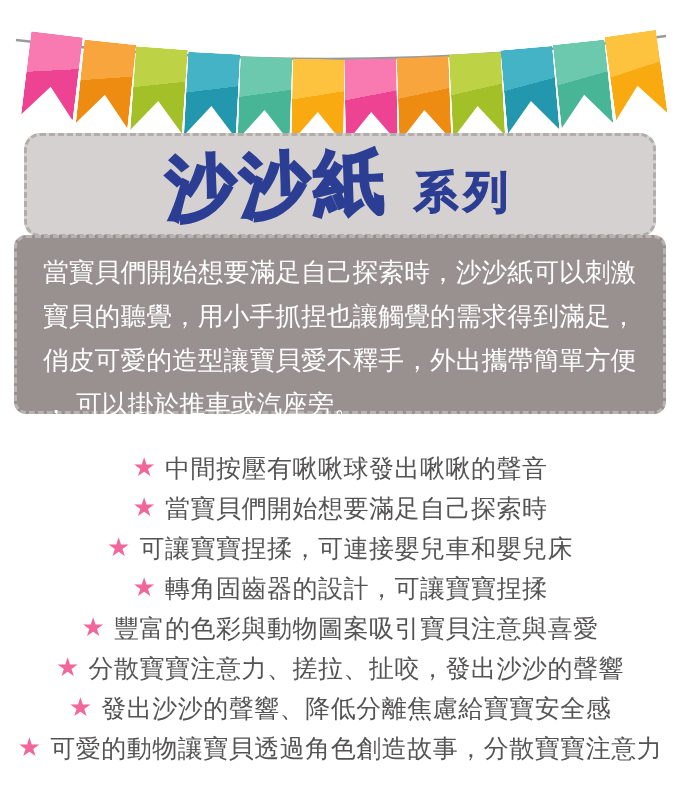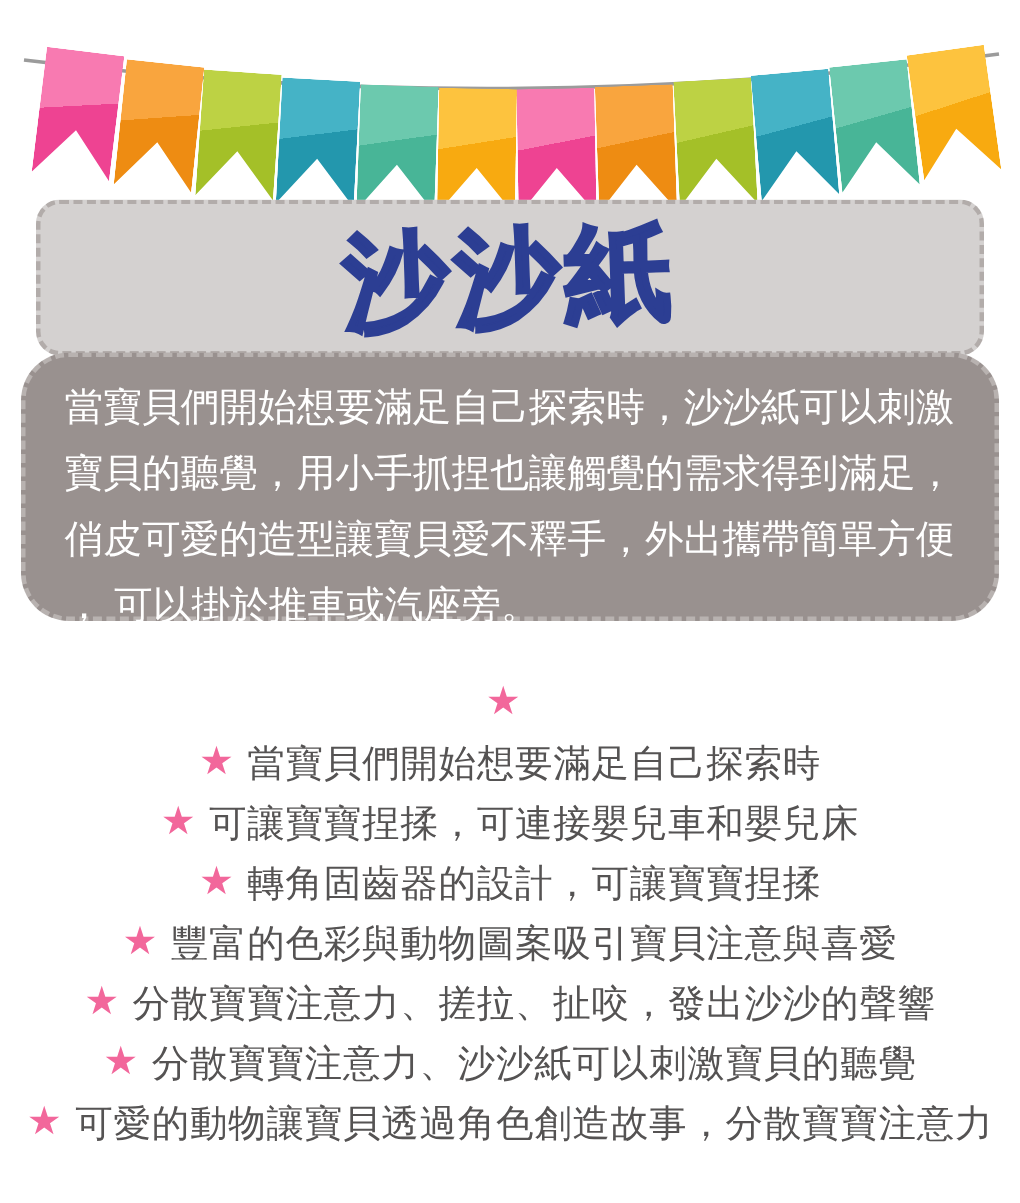--- a/index.html
+++ b/index.html
@@ -30,21 +30,21 @@
       display:flex;align-items:center;justify-content:center;}
   .title-main{font-size:70px;font-weight:bold;color:#2c3e93;
       -webkit-text-stroke:2.5px #2c3e93;letter-spacing:4px;
       transform:rotate(-2deg);line-height:1;}
   .title-suffix{font-size:44px;font-weight:bold;color:#2c3e93;
       -webkit-text-stroke:1.2px #2c3e93;margin-left:26px;margin-top:14px;
       letter-spacing:6px;line-height:1;}
 
   
   .desc-card{position:absolute;left:14px;right:14px;top:235px;height:179px;
-      background:#99918f;border:3px dashed #b8b2b0;border-radius:32px;
+      background:#99918f;border:3px dashed #b8b2b0;border-radius:12px;
       box-sizing:border-box;padding:12px 26px 0 26px;}
   .desc-text{color:#ffffff;font-size:25.8px;line-height:44px;
       letter-spacing:0;line-break:anywhere;word-break:break-all;
       width:600px;}
 
   
   .features{position:absolute;left:0;top:448px;width:680px;}
   .feature{height:40px;display:flex;align-items:center;justify-content:center;}
   .star{font-size:26px;line-height:1;margin-right:9px;margin-top:-3px;}
   .feature-label{font-size:25px;color:#555353;letter-spacing:0.5px;white-space:nowrap;}
@@ -65,29 +65,31 @@
   <div class="flag" style="background: linear-gradient(170deg, rgb(248, 122, 177) 44%, rgb(238, 67, 146) 44%);"></div>
   <div class="flag" style="background: linear-gradient(170deg, rgb(249, 165, 62) 44%, rgb(238, 140, 18) 44%);"></div>
   <div class="flag" style="background: linear-gradient(170deg, rgb(189, 210, 68) 44%, rgb(164, 192, 40) 44%);"></div>
   <div class="flag" style="background: linear-gradient(170deg, rgb(69, 179, 198) 44%, rgb(35, 151, 173) 44%);"></div>
   <div class="flag" style="background: linear-gradient(170deg, rgb(108, 201, 174) 44%, rgb(72, 181, 151) 44%);"></div>
   <div class="flag" style="background: linear-gradient(170deg, rgb(253, 195, 62) 44%, rgb(248, 170, 16) 44%);"></div>
 </div>
 
 <div class="title-card" style="background: rgb(212, 209, 208);">
   <span class="title-main" style="color: rgb(44, 62, 147); -webkit-text-stroke: 2.5px rgb(44, 62, 147);">沙沙紙</span>
+  <span class="title-suffix" style="color: rgb(44, 62, 147); -webkit-text-stroke: 1.2px rgb(44, 62, 147);">系列</span>
 </div>
 
 <div class="desc-card" style="background: rgb(153, 145, 143);">
   <div class="desc-text" style="color: rgb(255, 255, 255);">當寶貝們開始想要滿足自己探索時，沙沙紙可以刺激寶貝的聽覺，用小手抓捏也讓觸覺的需求得到滿足，俏皮可愛的造型讓寶貝愛不釋手，外出攜帶簡單方便， 可以掛於推車或汽座旁。</div>
 </div>
 
 <div class="features">
   <div class="feature">
     <span class="star" style="color: rgb(242, 103, 155);">★</span>
+    <span class="feature-label">中間按壓有啾啾球發出啾啾的聲音</span>
   </div>
   <div class="feature">
     <span class="star" style="color: rgb(242, 103, 155);">★</span>
     <span class="feature-label">當寶貝們開始想要滿足自己探索時</span>
   </div>
   <div class="feature">
     <span class="star" style="color: rgb(242, 103, 155);">★</span>
     <span class="feature-label">可讓寶寶捏揉，可連接嬰兒車和嬰兒床</span>
   </div>
   <div class="feature">
@@ -97,19 +99,19 @@
   <div class="feature">
     <span class="star" style="color: rgb(242, 103, 155);">★</span>
     <span class="feature-label">豐富的色彩與動物圖案吸引寶貝注意與喜愛</span>
   </div>
   <div class="feature">
     <span class="star" style="color: rgb(242, 103, 155);">★</span>
     <span class="feature-label">分散寶寶注意力、搓拉、扯咬，發出沙沙的聲響</span>
   </div>
   <div class="feature">
     <span class="star" style="color: rgb(242, 103, 155);">★</span>
-    <span class="feature-label">分散寶寶注意力、沙沙紙可以刺激寶貝的聽覺</span>
+    <span class="feature-label">發出沙沙的聲響、降低分離焦慮給寶寶安全感</span>
   </div>
   <div class="feature">
     <span class="star" style="color: rgb(242, 103, 155);">★</span>
     <span class="feature-label">可愛的動物讓寶貝透過角色創造故事，分散寶寶注意力</span>
   </div>
 </div>
 
 </body></html>

